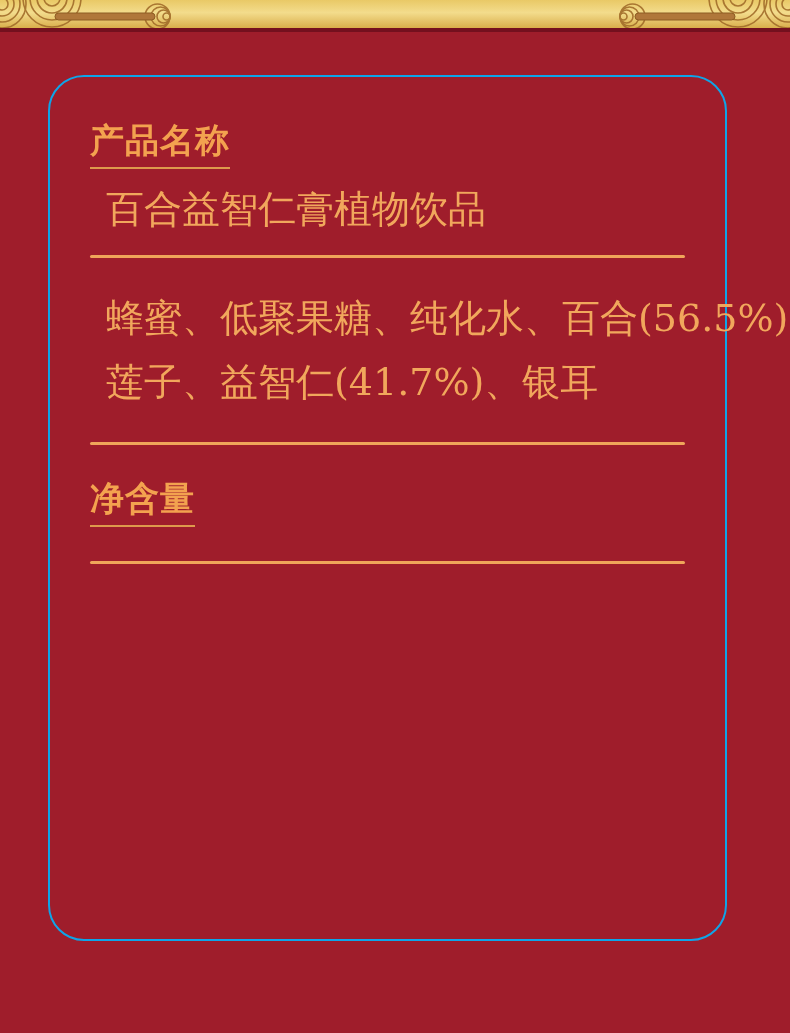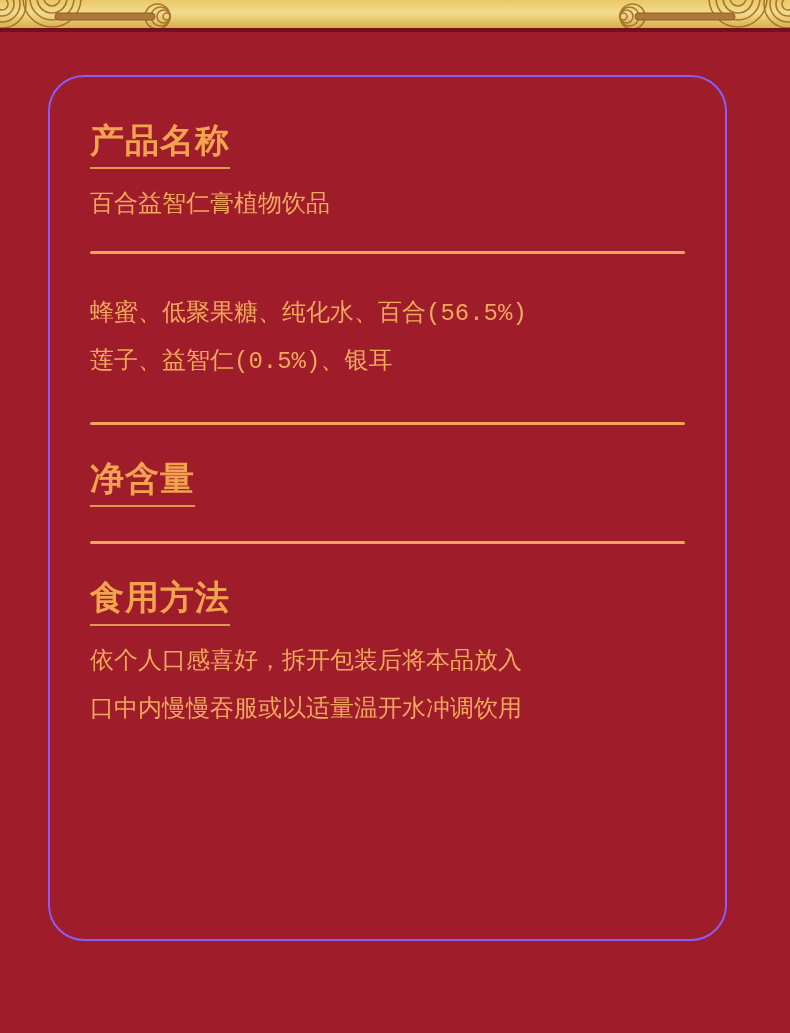--- a/index.html
+++ b/index.html
@@ -18,47 +18,46 @@
   .band-shadow {
     position: absolute; top: 28px; left: 0;
     width: 790px; height: 4px;
     background: #74101E;
   }
   .card {
     position: absolute;
     left: 48px; top: 75px;
     width: 679px; height: 866px;
     box-sizing: border-box;
-    border: 2px solid #8b5cf6;
+    border: 2px solid #0ea5e9;
     border-radius: 36px;
     padding: 46px 40px 0 40px;
   }
   .section h2 {
     margin: 0;
     display: inline-block;
     font-family: "Liberation Sans", "DejaVu Sans", sans-serif;
     font-weight: bold;
     font-size: 34px;
     line-height: 1;
     color: #F3A24F;
     padding-bottom: 10px;
     border-bottom: 2px solid #DE9A4C;
     white-space: pre;
     letter-spacing: 1px;
   }
   .section .lines {
     margin-top: 12px;
   }
   .section p {
-    margin: 0;
-    font-size: 24px;
+    margin: 16px;
+    font-size: 38px;
     line-height: 48px;
     color: #F1A75C;
     white-space: pre;
-    font-family: Liberation Mono, monospace;
   }
   .divider {
     height: 3px;
     background: #F0A55A;
     border-radius: 2px;
   }
   .divider.d1 { margin-top: 22px; }
   .divider.d2 { margin-top: 36px; }
   .divider.d3 { margin-top: 34px; }
   .section.after-divider { margin-top: 36px; }
@@ -120,33 +119,26 @@
     <div class="lines">
       <p>百合益智仁膏植物饮品</p>
     </div>
   </div>
 
   <div class="divider d1"></div>
 
   <div class="section after-divider">
     <div class="lines">
       <p>蜂蜜、低聚果糖、纯化水、百合(56.5%)</p>
-      <p>莲子、益智仁(0.5%)、银耳</p>
+      <p>莲子、益智仁(41.7%)、银耳</p>
     </div>
   </div>
 
   <div class="divider d2"></div>
 
   <div class="section after-divider">
     <h2>净含量</h2>
   </div>
 
   <div class="divider d3"></div>
 
-  <div class="section after-divider">
-    <h2>食用方法</h2>
-    <div class="lines">
-      <p>依个人口感喜好，拆开包装后将本品放入</p>
-      <p>口中内慢慢吞服或以适量温开水冲调饮用</p>
-    </div>
-  </div>
 
 </div>
 
 </body></html>

